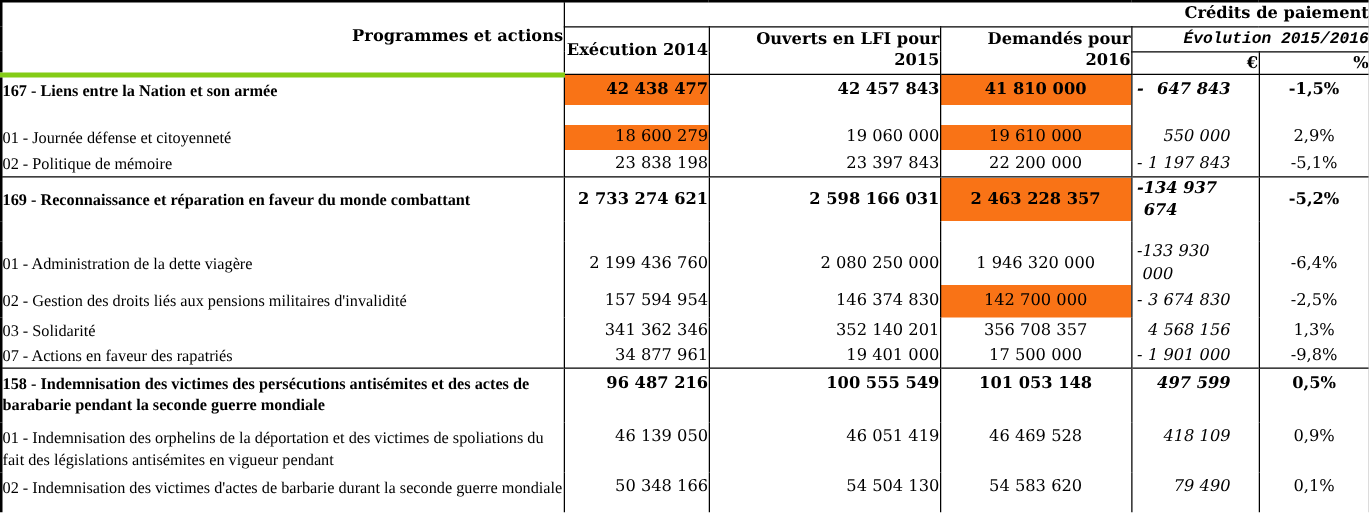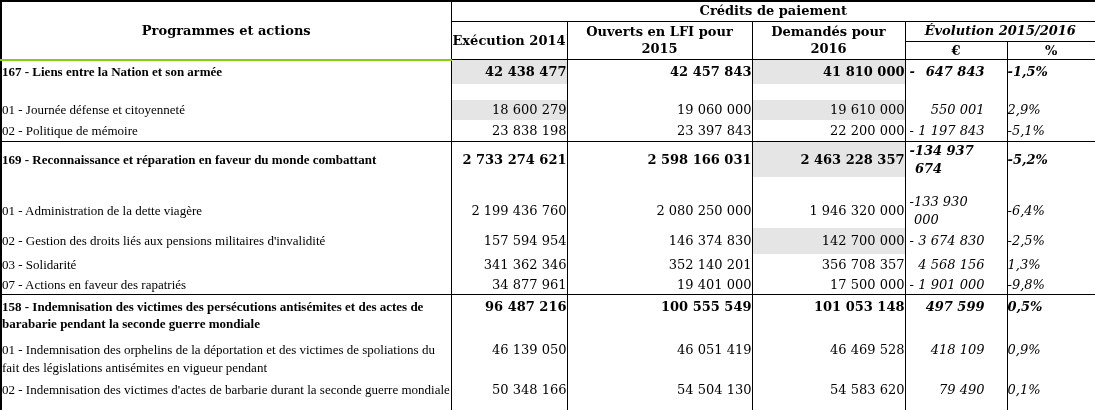--- a/index.html
+++ b/index.html
@@ -21,41 +21,41 @@
   table.budget td {
     border-left:1px solid #000;
     border-right:1px solid #000;
     padding:0;
     font-size:13px;
     line-height:1.35;
     overflow:hidden;
     vertical-align:middle;
   }
   
-  tr.hrow td { text-align:center; font-weight:bold; }
+  tr.hrow td { text-align:right; font-weight:bold; }
   td.h-credits { border-bottom:1px solid #000; font-size:13.5px; }
-  td.h-prog { font-size:13.5px; border-bottom:2px solid #84cc16; }
+  td.h-prog { font-size:13.5px; border-bottom:4px solid #84cc16; }
   td.h-col { border-bottom:1px solid #000; font-size:13.5px; }
-  td.h-evo { border-bottom:1px solid #000; font-style:italic; font-size:13.5px; }
+  td.h-evo { border-bottom:1px solid #000; font-style:italic; font-size:13.5px;font-family:Liberation Mono, monospace; }
   td.h-sub { border-bottom:1px solid #000; font-size:13.5px; }
   
   td.c-name { padding-left:3px; padding-right:4px;font-family:Liberation Serif, serif; }
   td.c-exec { text-align:right; padding-right:12px; }
   td.c-lfi  { text-align:right; padding-right:20px; }
-  td.c-dem  { text-align:right; padding-right:16px; }
+  td.c-dem  { text-align:center; padding-right:16px; }
   td.c-eur  { font-style:italic; }
   td.c-eur .eur-inner {
     display:flex; justify-content:space-between; align-items:baseline;
     padding:0 22px 0 4px;
   }
-  td.c-pct  { font-style:italic; }
+  td.c-pct  { text-align:center; }
   tr.bold td { font-weight:bold; }
   tr.section td { border-top:1px solid #000; }
   tr.vtop td { vertical-align:top; padding-top:3px;margin-top:20px; }
-  td.shade { background:#e5e5e5; }
+  td.shade { background:#f97316; }
 </style>
 </head>
 <body>
 
 <div class="doc">
   <table class="budget">
     <colgroup>
       <col style="width:450px">
       <col style="width:116px">
       <col style="width:185px">
@@ -102,21 +102,21 @@
           <td class="c-pct"></td>
         </tr>
         <tr style="height: 20px;">
           <td class="c-name">01 - Journée défense et citoyenneté</td>
           <td class="c-exec shade">18 600 279</td>
           <td class="c-lfi">19 060 000</td>
           <td class="c-dem shade">19 610 000</td>
           <td class="c-eur">
             <div class="eur-inner">
               <span></span>
-              <span>550 001</span>
+              <span>550 000</span>
             </div>
           </td>
           <td class="c-pct">2,9%</td>
         </tr>
         <tr style="height: 22px;">
           <td class="c-name">02 - Politique de mémoire</td>
           <td class="c-exec">23 838 198</td>
           <td class="c-lfi">23 397 843</td>
           <td class="c-dem">22 200 000</td>
           <td class="c-eur">

